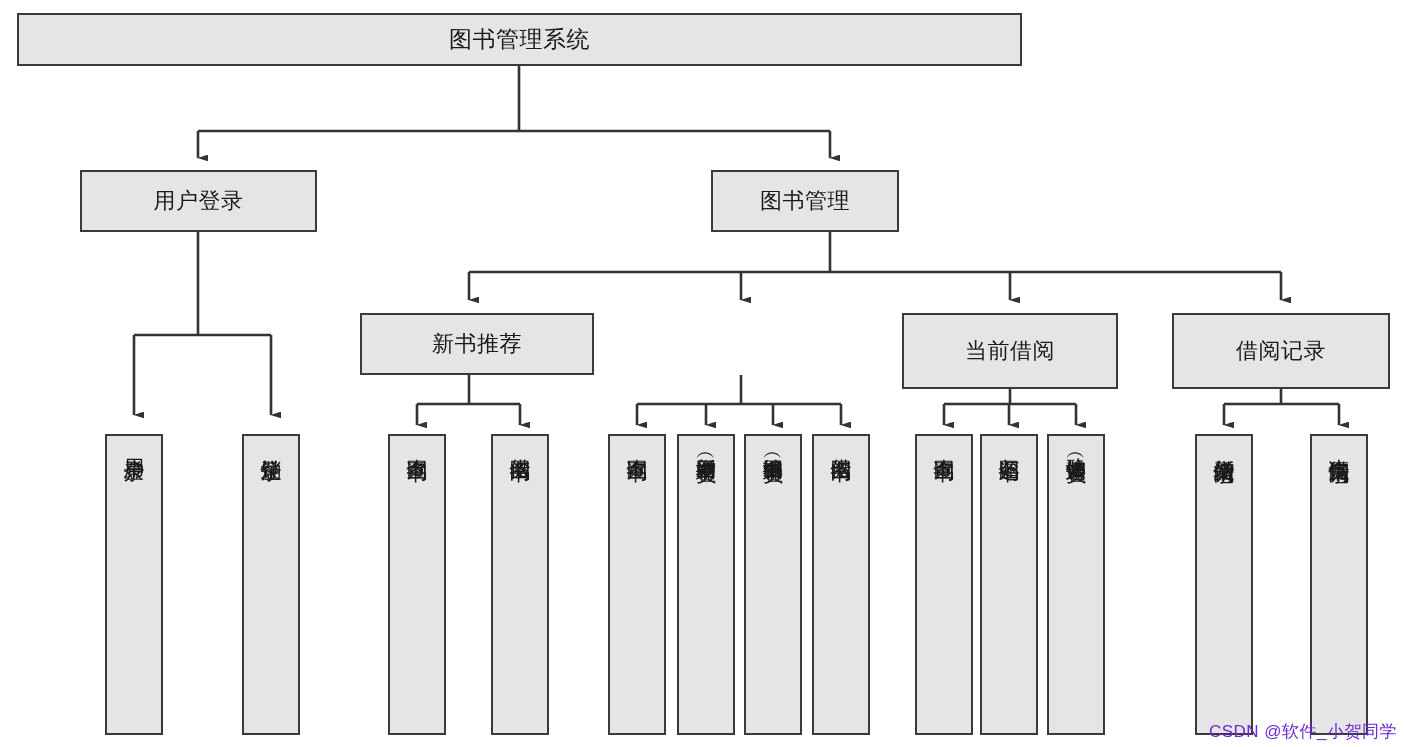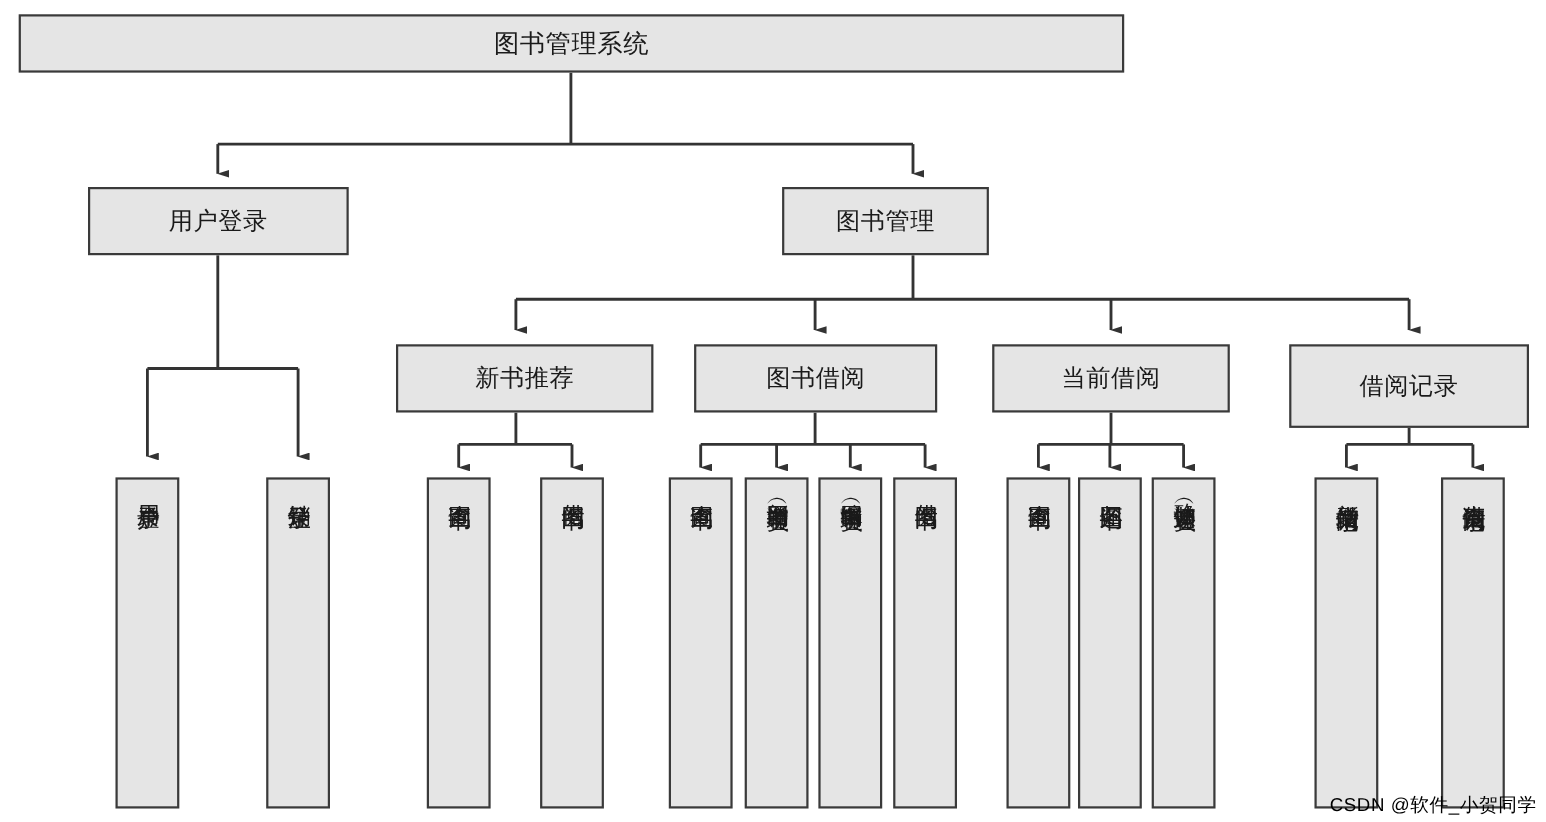--- a/index.html
+++ b/index.html
@@ -66,21 +66,21 @@
     max-height: 100%;
   }
   .node.vert.tall-text .node-label {
     font-size: 20px;
   }
   #watermark {
     position: absolute;
     right: 8px;
     bottom: 4px;
     font-size: 17px;
-    color: #000000;
+    color: #6d28d9;
     letter-spacing: 0.5px;
     white-space: nowrap;
     user-select: none;
   }
 </style>
 </head>
 <body>
 
 <div id="diagram-root">
 
@@ -141,24 +141,21 @@
   <div class="node horiz" style="left:80px; top:170px; width:237px; height:62px;">
     <span class="node-label">用户登录</span>
   </div>
   <div class="node horiz" style="left:711px; top:170px; width:188px; height:62px;">
     <span class="node-label">图书管理</span>
   </div>
 
   <div class="node horiz" style="left:360px; top:313px; width:234px; height:62px;">
     <span class="node-label">新书推荐</span>
   </div>
-  <div class="node horiz" style="left:631px; top:313px; width:221px; height:62px;">
-    <span class="node-label">图书借阅</span>
-  </div>
-  <div class="node horiz" style="left:902px; top:313px; width:216px; height:62px;">
+  <div class="node horiz" style="left:902px; top:313px; width:216px; height:76px;">
     <span class="node-label">当前借阅</span>
   </div>
   <div class="node horiz" style="left:1172px; top:313px; width:218px; height:76px;">
     <span class="node-label">借阅记录</span>
   </div>
 
   <div class="node vert" style="left:105px; top:434px; width:58px; height:301px;">
     <span class="node-label">用户登录</span>
   </div>
   <div class="node vert" style="left:242px; top:434px; width:58px; height:301px;">

